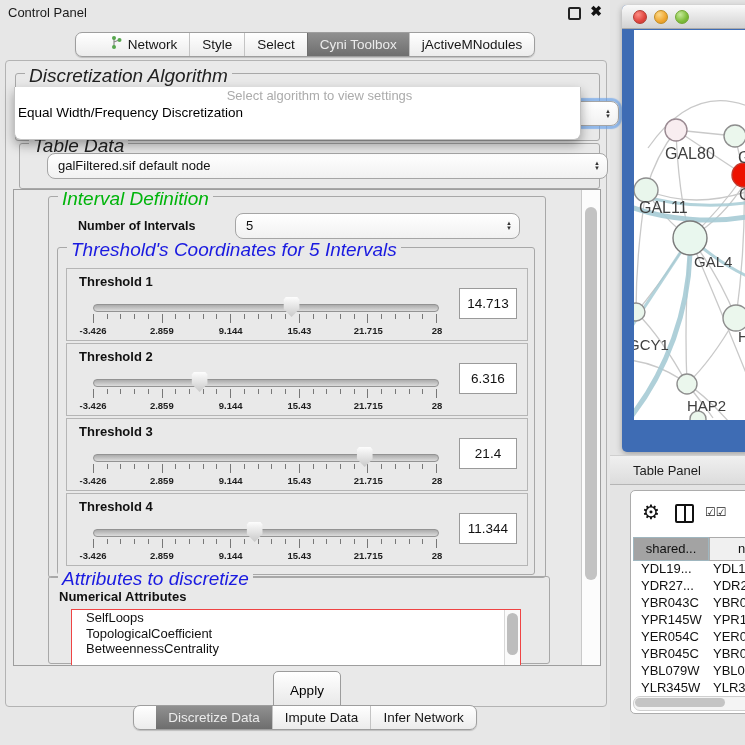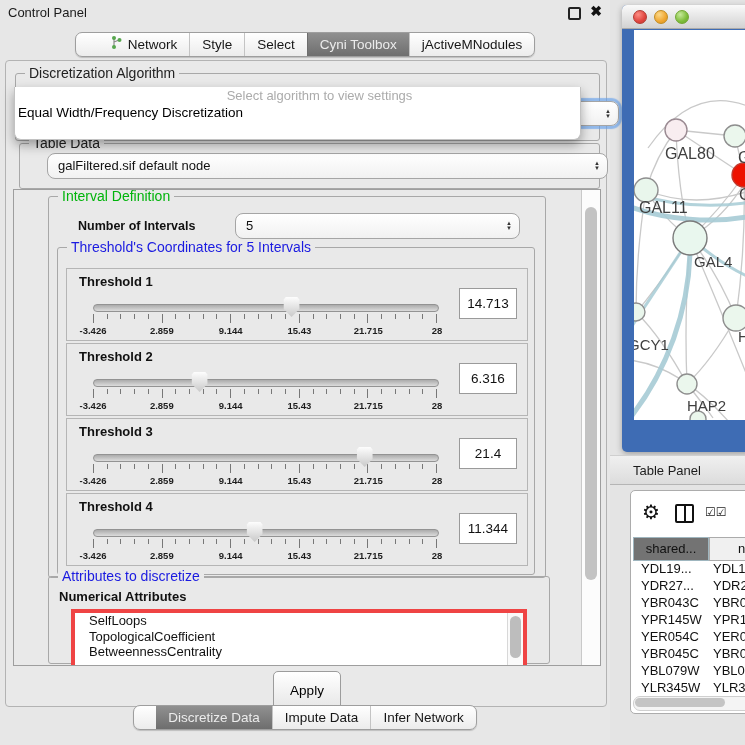--- a/index.html
+++ b/index.html
@@ -19,21 +19,21 @@
   .segctl{display:inline-flex;border:1px solid #9E9E9E;border-radius:7px;overflow:hidden;
           background:linear-gradient(#FFFFFF,#ECECEC);height:23px;box-shadow:0 1px 1px rgba(0,0,0,.18);padding-left:22px;}
   .seg{padding:0 12px;line-height:23px;font-size:13.5px;color:#161616;border-left:1px solid #C4C4C4;display:flex;align-items:center;gap:5px;}
   .seg:first-child{border-left:none;}
   .seg.sel{background:linear-gradient(#909090,#6E6E6E);color:#ECECEC;border-left-color:#6E6E6E;}
 
   .cp-body{position:absolute;left:5px;top:60px;width:600px;height:645px;background:#E9E9E9;
            border:1px solid #B3B3B3;border-radius:4px;}
 
   .grp{position:absolute;border:1px solid #A8A8A8;border-radius:3px;}
-  .gt{position:absolute;top:-9px;left:9px;background:#E9E9E9;padding:0 4px;font-size:14px;white-space:nowrap;}
+  .gt{position:absolute;top:-9px;left:9px;background:#E9E9E9;padding:0 4px;font-size:19px;white-space:nowrap;font-style:italic;}
   .gt.dk{color:#222;}.gt.gn{color:#00B40B;}.gt.bl{color:#1A1AE0;}
 
   #alg-grp{left:9px;top:12px;width:583px;height:66px;}
   .combo{position:absolute;background:linear-gradient(#FFFFFF,#F1F1F1);border:1px solid #A5A5A5;
          border-radius:8px;font-size:13px;color:#111;margin-left:20px;}
   .combo .txt{display:block;padding-left:10px;line-height:23px;white-space:nowrap;overflow:hidden;}
   .stepper{position:absolute;right:7px;top:50%;transform:translateY(-50%);display:flex;flex-direction:column;
            align-items:center;color:#333;font-size:6px;line-height:5px;}
   #alg-combo{left:17px;top:40px;width:574px;height:23px;box-shadow:0 0 1px 3px rgba(100,160,235,.65);}
 
@@ -66,21 +66,21 @@
           filter:drop-shadow(0 0 1px rgba(0,0,0,.55));z-index:3;}
   .ticks{position:absolute;left:26px;top:45px;width:344px;display:flex;justify-content:space-between;}
   .tick{width:1px;height:5px;background:#777;}
   .tick.mj{height:9px;}
   .tlab{position:absolute;top:56px;transform:translateX(-50%);font-size:9.5px;font-weight:bold;color:#1d1d1d;white-space:nowrap;}
   .vbox{position:absolute;right:10px;top:19px;width:56px;height:29px;background:#FFF;border:1px solid #9A9A9A;
         font-size:13.5px;text-align:center;line-height:29px;}
 
   #attr-grp{left:34px;top:386px;width:500px;height:86px;}
   #na-label{position:absolute;left:10px;top:12px;font-weight:bold;font-size:13px;}
-  #listbox{position:absolute;left:22px;top:32px;width:448px;height:60px;background:#FFF;border:4px solid #ef4444;overflow:hidden;}
+  #listbox{position:absolute;left:22px;top:32px;width:448px;height:60px;background:#FFF;border:1px solid #ef4444;overflow:hidden;}
   .li{font-size:13px;line-height:15.5px;padding-left:14px;color:#111;white-space:nowrap;}
   #lb-sb{position:absolute;right:0;top:0;width:15px;height:100%;background:#FAFAFA;border-left:1px solid #D8D8D8;}
   #lb-sb .vthumb{position:absolute;left:2px;top:3px;width:11px;height:42px;background:#BDBDBD;border-radius:6px;}
 
   #apply-btn{position:absolute;left:267px;top:610px;width:68px;height:39px;background:linear-gradient(#FFFFFF,#E6E6E6);
              border:1px solid #9C9C9C;border-radius:5px;font-size:13.5px;text-align:center;line-height:21px;
              font-family:Liberation Sans, sans-serif;}
 
   
   #netwin{position:absolute;left:622px;top:5px;width:130px;height:447px;background:#3E6CB4;
@@ -102,21 +102,21 @@
   #tp-title{position:absolute;left:610px;top:455px;width:135px;height:30px;
             background:linear-gradient(#F0F0F0,#DCDCDC);border-top:1px solid #CFCFCF;border-bottom:1px solid #B5B5B5;
             font-size:13px;line-height:30px;padding-left:23px;color:#1c1c1c;box-sizing:border-box;}
   #tbox{position:absolute;left:630px;top:490px;width:132px;height:222px;background:#FFF;
         border:1px solid #ACACAC;border-radius:5px 0 0 5px;}
   #gear{position:absolute;left:11px;top:9px;font-size:20px;color:#111;}
   #colicon{position:absolute;left:44px;top:13px;width:15px;height:15px;border:2px solid #111;border-radius:2px;}
   #colicon:after{content:"";position:absolute;left:50%;top:0;bottom:0;width:2px;background:#111;transform:translateX(-50%);}
   #cks{position:absolute;left:74px;top:14px;font-size:12px;color:#222;}
   .th{position:absolute;top:46px;height:22px;font-size:13px;line-height:22px;border:1px solid #9FB6BF;box-sizing:content-box;}
-  #th1{left:2px;width:74px;background:#737373;text-align:center;}
+  #th1{left:2px;width:74px;background:#a3a3a3;text-align:center;}
   #th2{left:78px;width:54px;background:#F0F0F0;border-color:#ABABAB;padding-left:28px;}
   #rows{position:absolute;left:2px;top:70px;width:130px;}
   .tr{position:absolute;left:0;width:130px;height:17px;font-size:13px;}
   .td1{position:absolute;left:8px;white-space:nowrap;}
   .td2{position:absolute;left:80px;white-space:nowrap;}
   #hsb{position:absolute;left:2px;top:205px;width:126px;height:13px;background:#F4F4F4;
        border:1px solid #CFCFCF;border-radius:7px;}
   #hsb .hthumb{position:absolute;left:1px;top:1px;width:90px;height:9px;background:#C4C4C4;border-radius:5px;}
 </style>
 </head>

